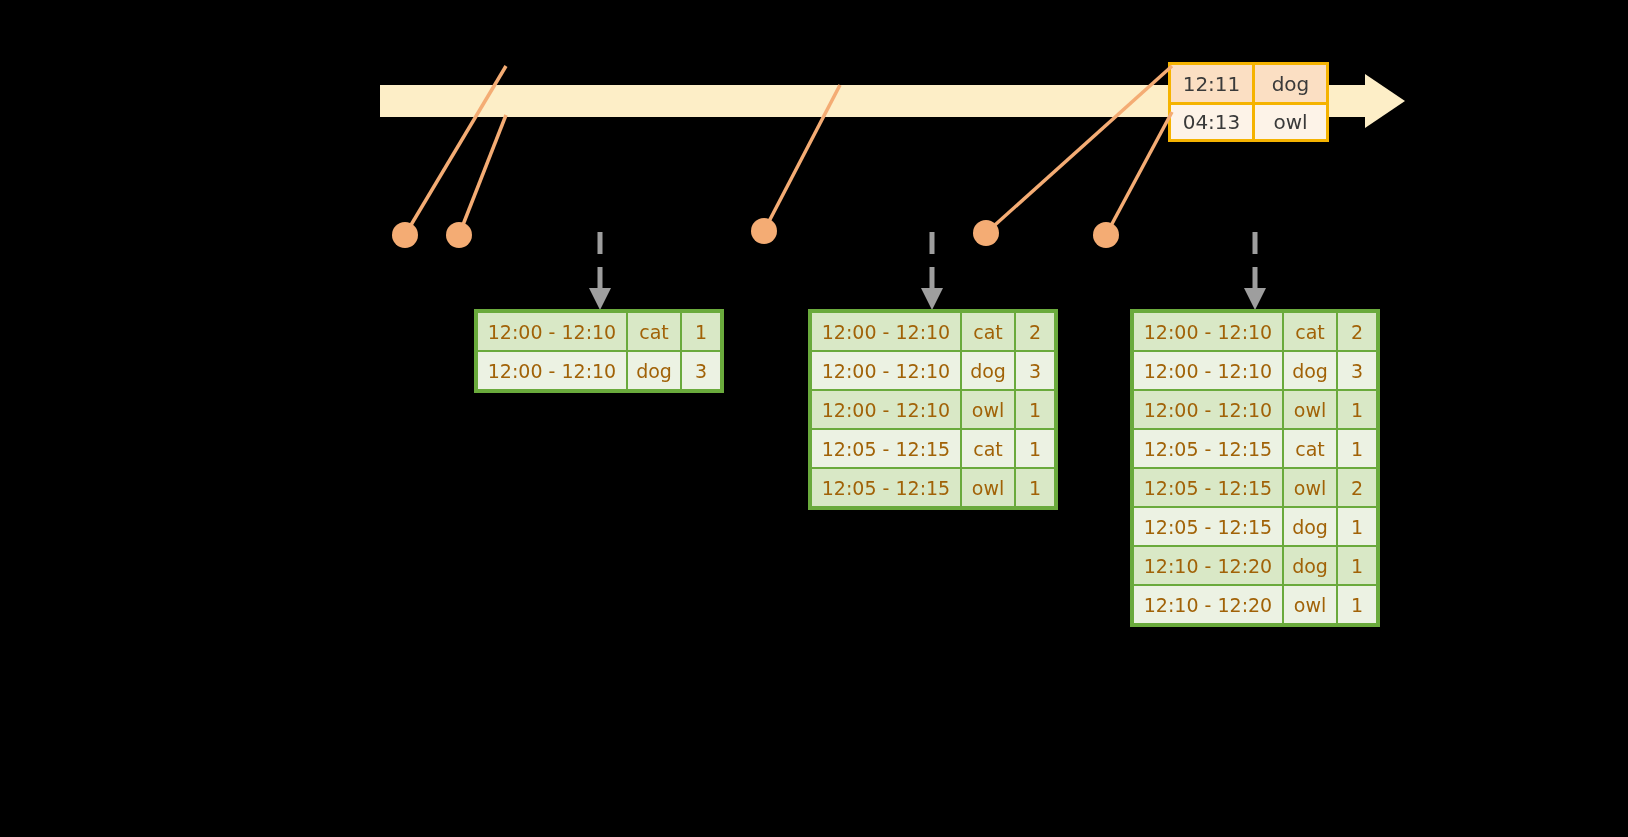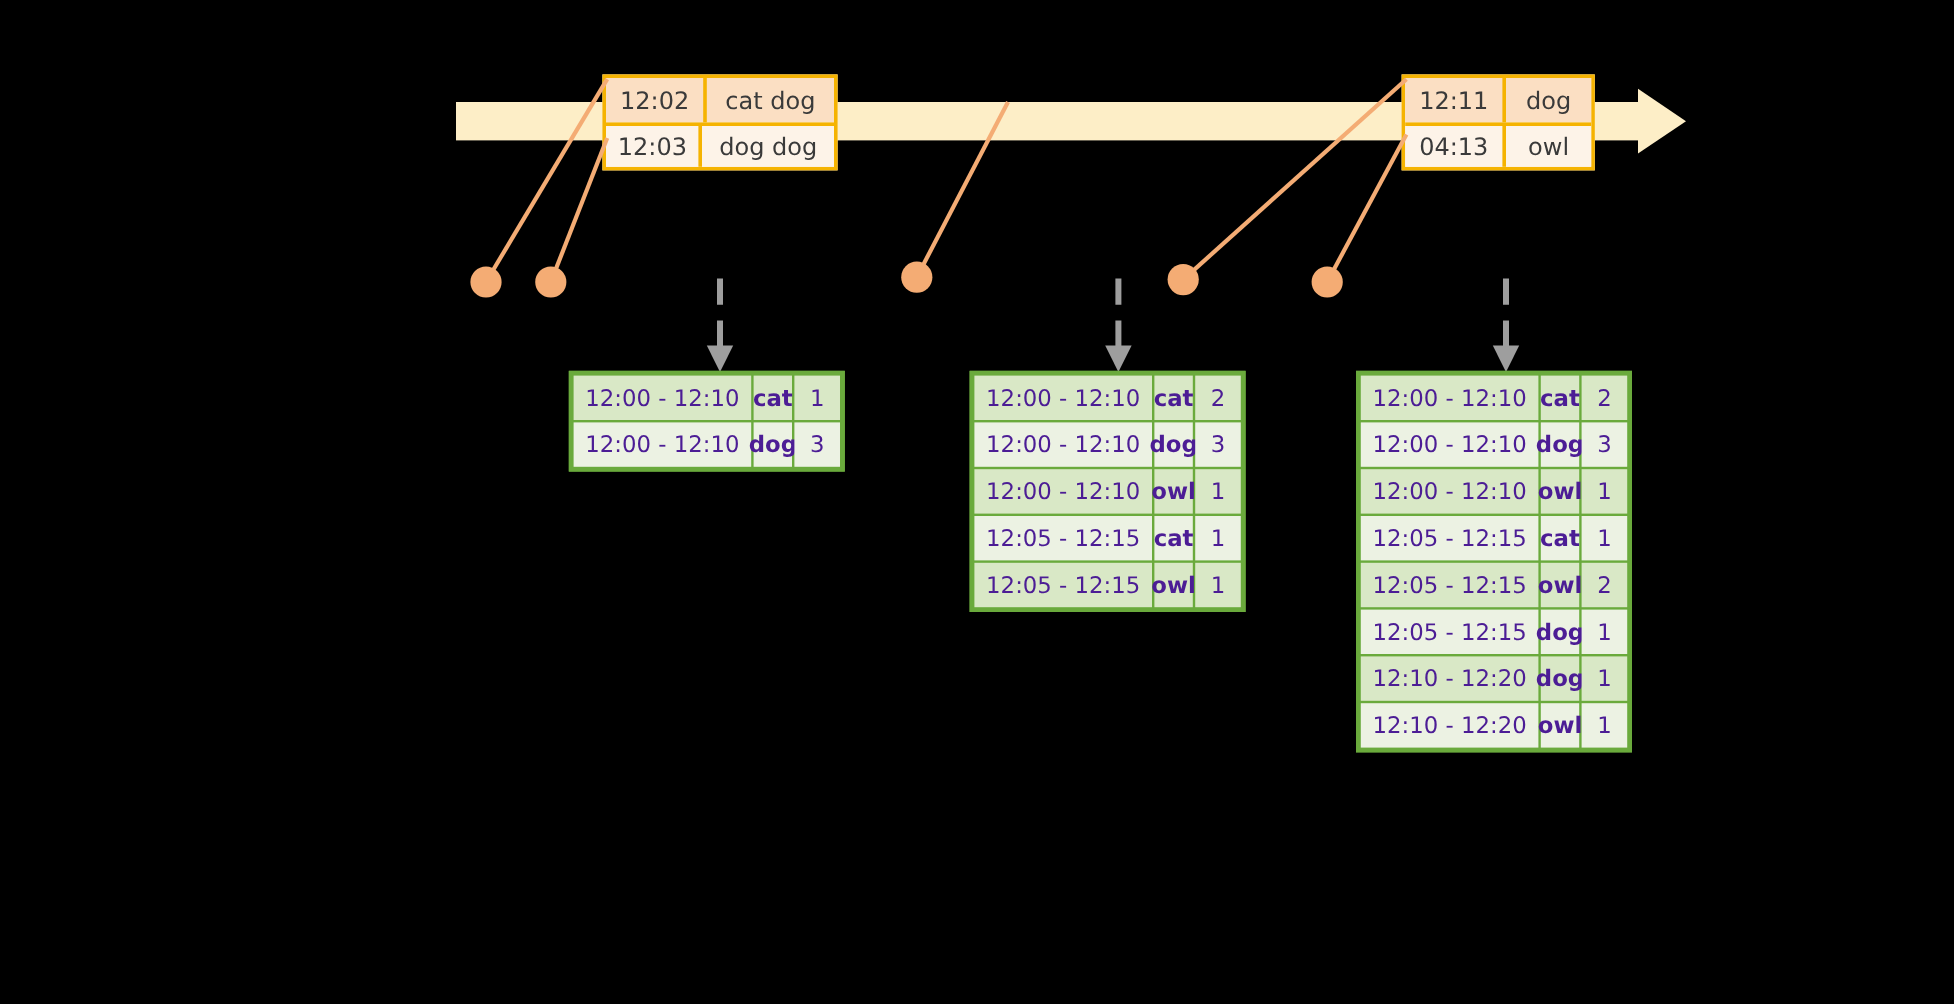--- a/index.html
+++ b/index.html
@@ -109,27 +109,27 @@
   }
   .res-row + .res-row { margin-top: 2px; }
   .res-row.shaded .res-cell { background: #d9e8c6; }
   .res-row.plain  .res-cell { background: #ecf2e3; }
 
   .res-cell {
     display: flex;
     align-items: center;
     justify-content: center;
     font-size: 19px;
-    color: #4c1d95;
+    color: #a16207;
     box-sizing: border-box;
     white-space: nowrap;
   }
   .res-cell + .res-cell { margin-left: 2px; }
   .c-window { width: 148px; }
-  .c-word   { width: 32px; font-weight: bold; }
+  .c-word   { width: 52px; }
   .c-count  { width: 38px; }
 
   #tbl-1 { left: 474px;  top: 309px; }
   #tbl-2 { left: 808px;  top: 309px; }
   #tbl-3 { left: 1130px; top: 309px; }
 
   svg.overlay {
     position: absolute;
     left: 0; top: 0;
     width: 1628px;
@@ -138,30 +138,20 @@
   }
 </style>
 </head>
 <body>
 
 <div id="stage">
 
   <div class="timeline-bar"></div>
   <div class="timeline-arrowhead"></div>
 
-  <div class="event-box" id="evt-a">
-    <div class="event-row shaded">
-      <div class="event-time">12:02</div>
-      <div class="event-words">cat dog</div>
-    </div>
-    <div class="event-row plain">
-      <div class="event-time">12:03</div>
-      <div class="event-words">dog dog</div>
-    </div>
-  </div>
 
 
   <div class="event-box" id="evt-c">
     <div class="event-row shaded">
       <div class="event-time">12:11</div>
       <div class="event-words">dog</div>
     </div>
     <div class="event-row plain">
       <div class="event-time">04:13</div>
       <div class="event-words">owl</div>

